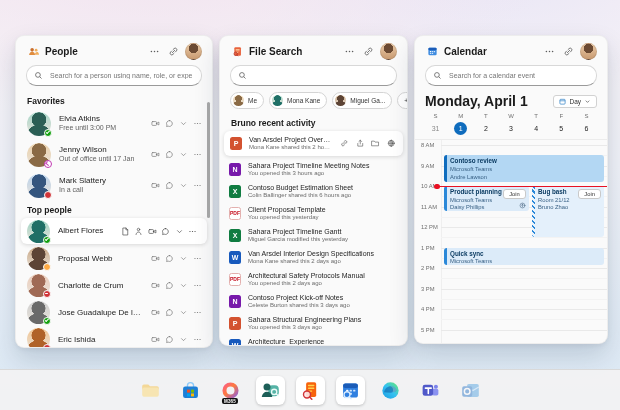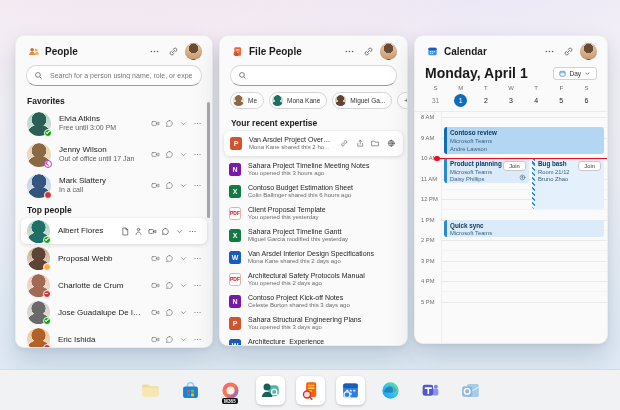--- a/index.html
+++ b/index.html
@@ -440,21 +440,21 @@
       <span class="hic">
         <svg viewBox="0 0 16 16">
             <rect x="3.4" y="1.8" width="9.6" height="12.4" rx="1.6" fill="#e8623c"></rect>
             <rect x="5.2" y="4.2" width="6" height="1.1" rx=".5" fill="#ffd9a8"></rect>
             <rect x="5.2" y="6.4" width="6" height="1.1" rx=".5" fill="#ffd9a8"></rect>
             <rect x="5.2" y="8.6" width="4" height="1.1" rx=".5" fill="#ffd9a8"></rect>
             <circle cx="5.4" cy="11.4" r="2.4" fill="none" stroke="#b52f27" stroke-width="1.2"></circle>
             <path d="M7.2 13.2l1.6 1.6" stroke="#b52f27" stroke-width="1.2"></path>
           </svg>
       </span>
-      <span class="ptitle">File People</span>
+      <span class="ptitle">File Search</span>
       <span class="spacer"></span>
       <span class="hic">
           <svg viewBox="0 0 16 16" fill="#5c5c5c">
             <circle cx="3.5" cy="8" r="1.1"></circle>
             <circle cx="8" cy="8" r="1.1"></circle>
             <circle cx="12.5" cy="8" r="1.1"></circle>
           </svg>
         </span>
       <span class="hic">
           <svg viewBox="0 0 16 16" fill="none" stroke="#5c5c5c" stroke-width="1.2" stroke-linecap="round">
@@ -481,21 +481,21 @@
           <span>Mona Kane</span>
         </span>
         <span class="chip ">
           <span class="cav" style="background:radial-gradient(circle at 50% 32%, #5d4435 0 35%, transparent 37%),radial-gradient(circle at 50% 108%, #5d4435 0 45%, transparent 47%),linear-gradient(180deg,#c9a784,#e8e2da);"></span>
           <span>Miguel Ga...</span>
         </span>
         <span class="chip noav">
           <span>+4</span>
         </span>
       </div>
-    <div class="sec-label">Your recent expertise</div>
+    <div class="sec-label">Bruno recent activity</div>
     <div id="file-list">
         <div class="frow selected">
      <span class="ficon powerpoint">P</span>
      <span class="finfo">
        <span class="ftitle">Van Arsdel Project Overview...</span>
        <span class="fmeta">Mona Kane shared this 2 hours ago</span>
      </span>
      <span class="factions">
             <span style="display:flex">
               <svg viewBox="0 0 16 16" fill="none" stroke="currentColor" stroke-width="1.2" stroke-linecap="round" stroke-linejoin="round">
@@ -623,20 +623,27 @@
           </svg>
         </span>
       <span class="hic">
           <svg viewBox="0 0 16 16" fill="none" stroke="#5c5c5c" stroke-width="1.2" stroke-linecap="round">
             <path d="M6.3 9.7l3.4-3.4"></path>
             <path d="M7.4 5.2l1.4-1.4a2.4 2.4 0 013.4 3.4l-1.4 1.4"></path>
             <path d="M8.6 10.8l-1.4 1.4a2.4 2.4 0 01-3.4-3.4l1.4-1.4"></path>
           </svg>
         </span>
       <span class="havatar"></span>
+    </div>
+    <div class="search-box">
+      <svg viewBox="0 0 16 16" fill="none" stroke="#5c5c5c" stroke-width="1.4">
+          <circle cx="7" cy="7" r="4.2"></circle>
+          <path d="M10.2 10.2l3.2 3.2"></path>
+        </svg>
+      <input placeholder="Search for a calendar event" style="">
     </div>
     <div class="cal-toolbar">
       <span class="date-label">Monday, April 1</span>
       <button class="view-btn">
         <svg viewBox="0 0 16 16" fill="none" stroke="#0f6cbd" stroke-width="1.4">
             <rect x="2" y="3" width="12" height="11" rx="2"></rect>
             <path d="M2 6.4h12"></path>
           </svg>
         <span>Day</span>
         <svg viewBox="0 0 16 16" fill="none" stroke="#444" stroke-width="1.5">

